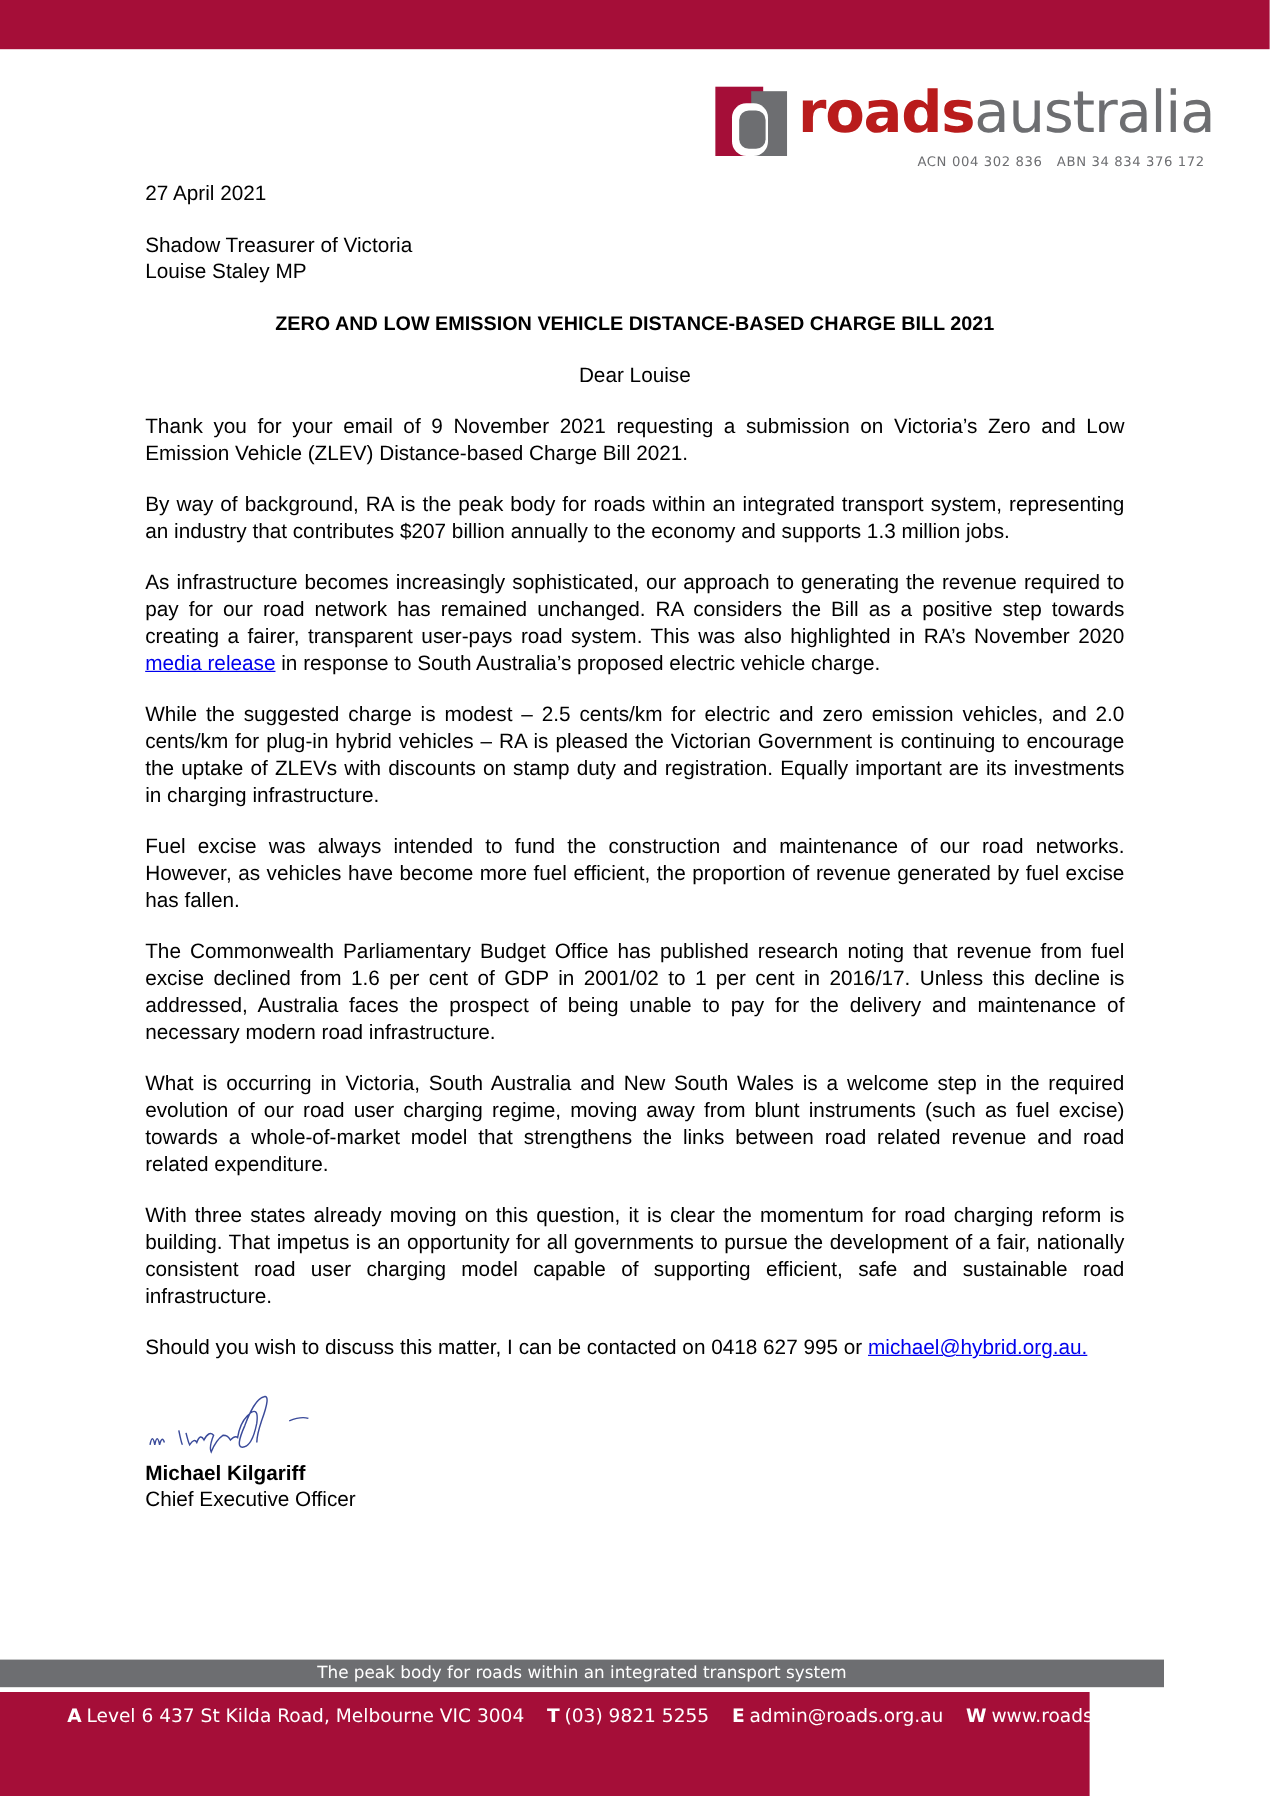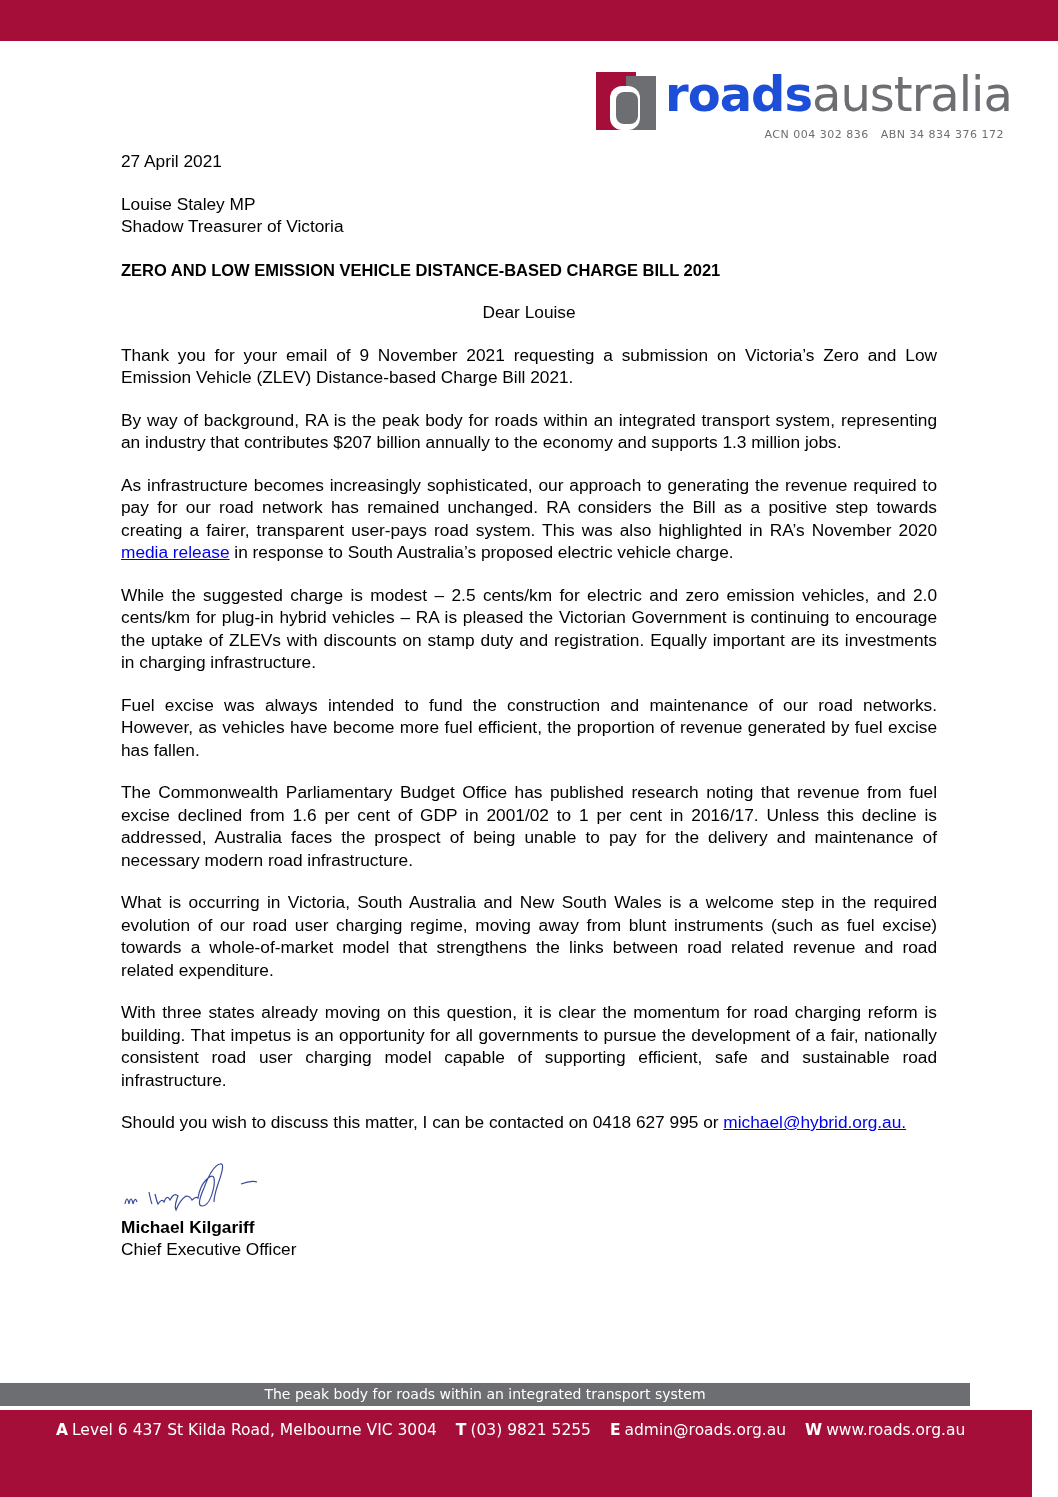--- a/index.html
+++ b/index.html
@@ -5,40 +5,40 @@
   html, body { margin: 0; padding: 0; }
   body {
     width: 1058px; height: 1497px; position: relative; overflow: hidden;
     background: #ffffff; color: #000;
     font-family: "Liberation Sans", sans-serif;
   }
   .top-band { position: absolute; left: 0; top: 0; width: 1058px; height: 41px; background: #A50E38; }
   .logo { position: absolute; left: 596px; top: 70px; width: 410px; height: 72px; }
   .logo-mark { position: absolute; left: 0; top: 2px; width: 60px; height: 58px; }
   .logo-word { position: absolute; left: 69px; top: -6px; font-size: 48px; font-weight: bold; letter-spacing: -1px; white-space: nowrap; line-height: 60px; font-family: "DejaVu Sans", sans-serif; }
-  .logo-word .w1 { color: #1d4ed8; }
+  .logo-word .w1 { color: #b91c1c; }
   .logo-word .w2 { color: #6D6E71; font-weight: normal; }
   .reg { position: absolute; right: 2px; top: 58px; font-size: 11px; color: #6D6E71; letter-spacing: 0.5px; white-space: nowrap; font-family: "DejaVu Sans", sans-serif; }
   .reg span + span { margin-left: 12px; }
 
   .content { position: absolute; left: 121px; top: 150px; width: 816px; font-size: 17.3px; line-height: 22.5px; }
   .date { margin: 0 0 20px 0; }
   .addr-line { display: block; }
   .addr { margin-bottom: 21px; }
   a.link { color: #0000EE; text-decoration: underline; }
-  .subject { font-weight: bold; margin: 4px 0 20px 0; font-size: 16.5px; }
+  .subject { text-align: center; font-weight: bold; margin: 4px 0 20px 0; font-size: 16.5px; }
   p { margin: 0 0 20px 0; text-align: justify; }
   .salutation { text-align: center; }
   .closing { margin-bottom: 4px; }
   .signature { height: 62px; position: relative; }
   .sig-name { font-weight: bold; display: block; }
   .sig-title { display: block; }
 
   .tag-band { position: absolute; left: 0; top: 1383px; width: 970px; height: 23px; background: #6D6E71; color: #fff; text-align: center; font-size: 14px; line-height: 23px; font-family: "DejaVu Sans", sans-serif; }
-  .foot-band { position: absolute; left: 0; top: 1410px; width: 1032px; height: 87px; background: #A50E38; color: #fff; }
+  .foot-band { position: absolute; left: 0; top: 1410px; width: 908px; height: 87px; background: #A50E38; color: #fff; }
   .foot-line { position: absolute; left: 56px; top: 11px; font-size: 15.5px; white-space: nowrap; font-family: "DejaVu Sans", sans-serif; }
   .foot-line .k { font-weight: bold; margin-right: 4px; }
   .foot-line .item { margin-right: 14px; }
 </style>
 </head>
 <body>
 
 <div class="top-band"></div>
 
 <div class="logo">
@@ -53,22 +53,22 @@
   </div>
   <div class="reg">
     <span>ACN 004 302 836</span><span>ABN 34 834 376 172</span>
   </div>
 </div>
 
 <div class="content">
   <div class="date">27 April 2021</div>
 
   <div class="addr">
+    <span class="addr-line">Shadow Treasurer of Victoria</span>
     <span class="addr-line">Louise Staley MP</span>
-    <span class="addr-line">Shadow Treasurer of Victoria</span>
   </div>
 
   <div class="subject">ZERO AND LOW EMISSION VEHICLE DISTANCE-BASED CHARGE BILL 2021</div>
 
   <p class="salutation">Dear Louise</p>
 
   <p>Thank you for your email of 9 November 2021 requesting a submission on Victoria’s Zero and Low Emission Vehicle (ZLEV) Distance-based Charge Bill 2021.</p>
   <p>By way of background, RA is the peak body for roads within an integrated transport system, representing an industry that contributes $207 billion annually to the economy and supports 1.3 million jobs.</p>
   <p><span>As infrastructure becomes increasingly sophisticated, our approach to generating the revenue required to pay for our road network has remained unchanged. RA considers the Bill as a positive step towards creating a fairer, transparent user-pays road system. This was also highlighted in RA’s November 2020 </span><a class="link" href="#">media release</a><span> in response to South Australia’s proposed electric vehicle charge.</span></p>
   <p>While the suggested charge is modest – 2.5 cents/km for electric and zero emission vehicles, and 2.0 cents/km for plug-in hybrid vehicles – RA is pleased the Victorian Government is continuing to encourage the uptake of ZLEVs with discounts on stamp duty and registration. Equally important are its investments in charging infrastructure.</p>

